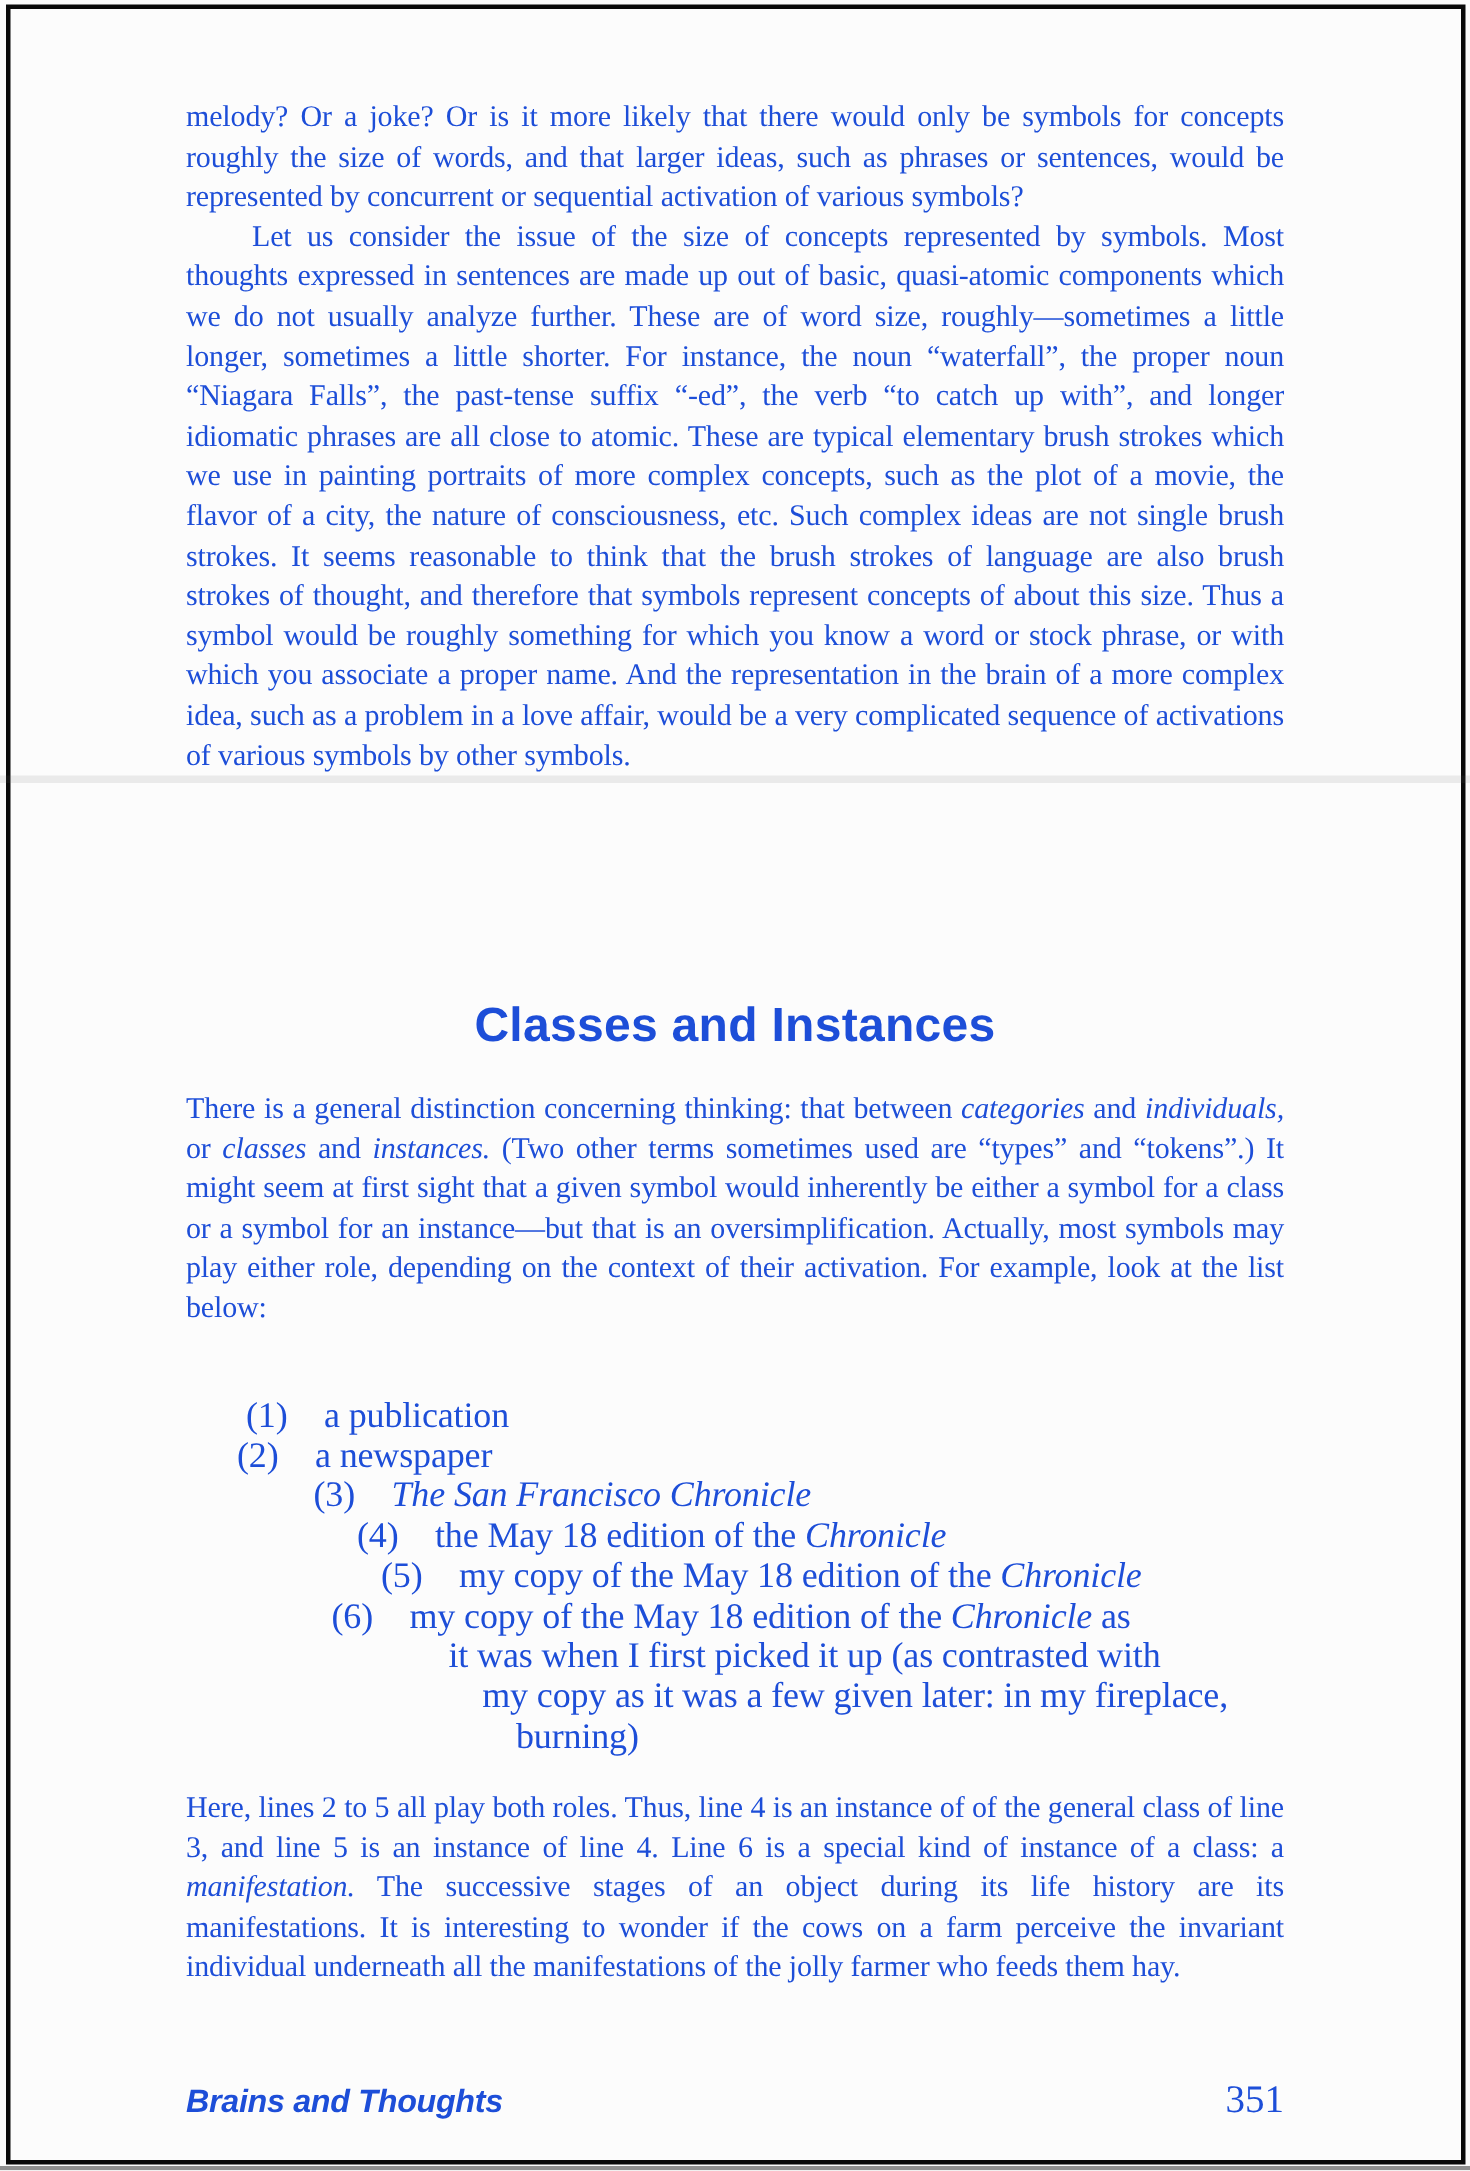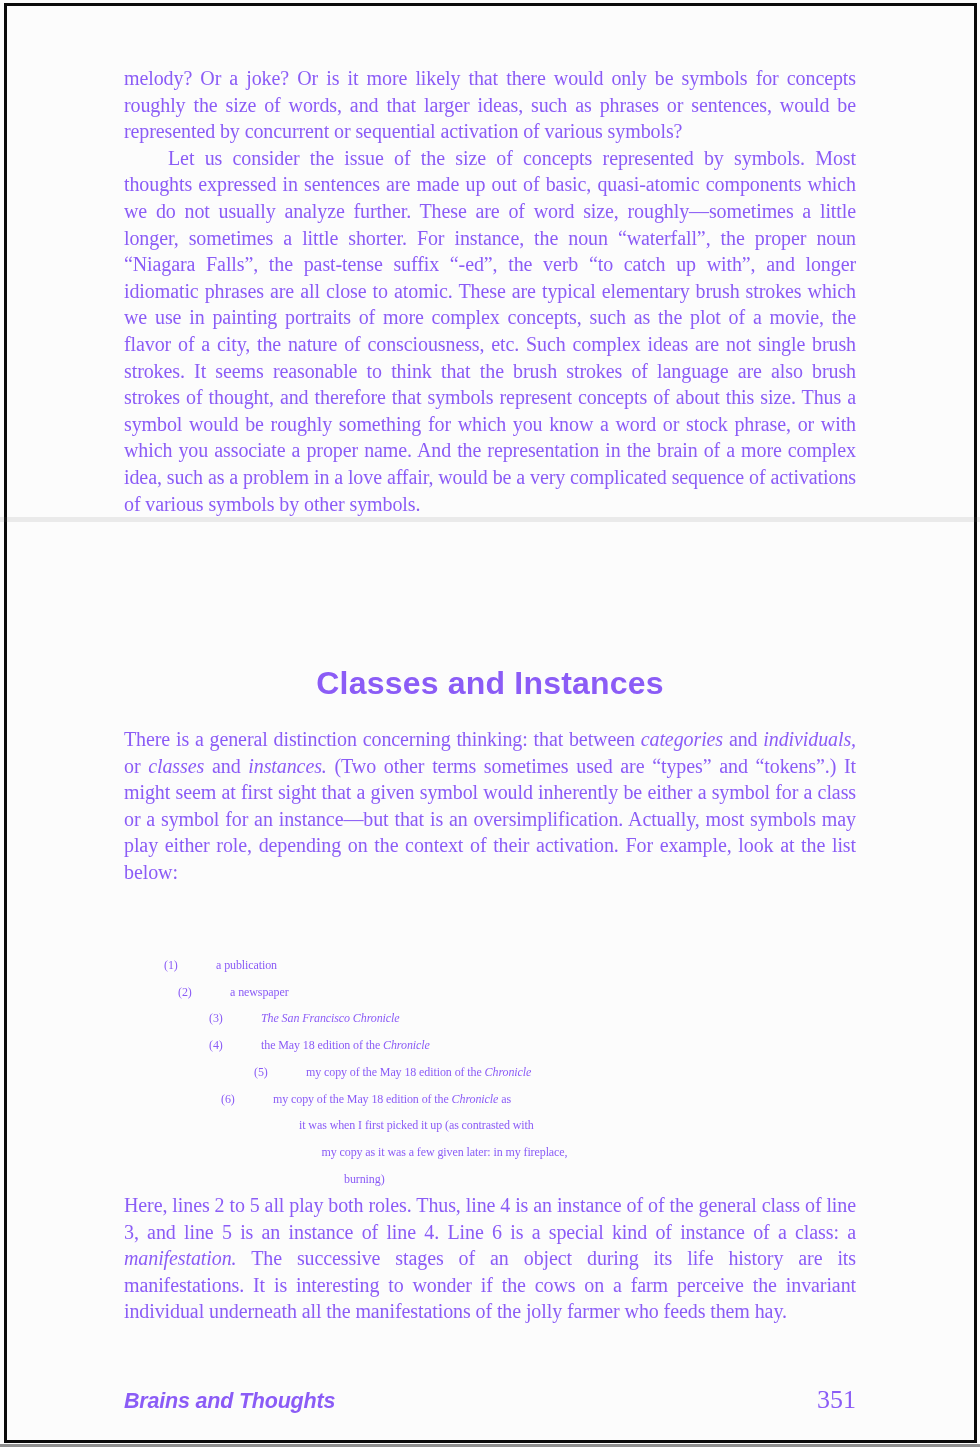--- a/index.html
+++ b/index.html
@@ -1,19 +1,19 @@
 <!DOCTYPE html>
 <html lang="en"><head>
 <meta charset="utf-8">
 <title>Scanned Book Page</title>
 <style>
   html,body{margin:0;padding:0;background:#ffffff;}
   .page{
     position:relative;width:980px;height:1447px;overflow:hidden;
-    background:#fcfcfc;color:#8b5cf6;
+    background:#fcfcfc;color:#1d4ed8;
     font-family:"Liberation Serif","DejaVu Serif",serif;
   }
   .frame{
     position:absolute;left:4px;top:3px;right:3px;bottom:4px;
     border:3px solid #0a0a0a;pointer-events:none;
   }
   .col{position:absolute;left:124px;width:732px;}
   .body-text{
     font-size:20px;line-height:26.6px;letter-spacing:-0.1px;
     text-align:justify;margin:0;
@@ -22,22 +22,22 @@
   #block-opening{top:65px;}
   .p-indent{text-indent:44px;}
   .heading{
     position:absolute;left:124px;width:732px;top:668px;margin:0;
     text-align:center;
     font-family:"Liberation Sans","DejaVu Sans",sans-serif;
     font-weight:700;font-size:32px;line-height:30px;letter-spacing:0.2px;
   }
   #block-classes{top:726px;}
   .list{
-    position:absolute;left:124px;width:732px;top:952px;
-    font-size:12px;line-height:26.7px;letter-spacing:-0.1px;
+    position:absolute;left:124px;width:732px;top:931px;
+    font-size:24px;line-height:26.7px;letter-spacing:-0.1px;
   }
   .list-line{white-space:nowrap;}
   .list-line em{font-style:italic;}
   .num{display:inline-block;width:52px;}
   #block-roles{top:1192px;}
   .footer{
     position:absolute;left:124px;width:732px;top:1385px;
     display:flex;justify-content:space-between;align-items:baseline;
   }
   .running{
@@ -69,23 +69,23 @@
   </div>
 
   <h2 class="heading">Classes and Instances</h2>
 
   <div class="col" id="block-classes">
     <p class="body-text"><span>There is a general distinction concerning thinking: that between </span><em>categories</em><span> and </span><em>individuals,</em><span> or </span><em>classes</em><span> and </span><em>instances.</em><span> (Two other terms sometimes used are “types” and “tokens”.) It might seem at first sight that a given symbol would inherently be either a symbol for a class or a symbol for an instance—but that is an oversimplification. Actually, most symbols may play either role, depending on the context of their activation. For example, look at the list below:</span></p>
   </div>
 
   <div class="list">
       <div class="list-line" style="margin-left: 40px;"><span class="num">(1)</span><span><span>a publication</span></span></div>
-      <div class="list-line" style="margin-left: 54px;"><span class="num">(2)</span><span><span>a newspaper</span></span></div>
+      <div class="list-line" style="margin-left: 34px;"><span class="num">(2)</span><span><span>a newspaper</span></span></div>
       <div class="list-line" style="margin-left: 85px;"><span class="num">(3)</span><span><em>The San Francisco Chronicle</em></span></div>
-      <div class="list-line" style="margin-left: 85px;"><span class="num">(4)</span><span><span>the May 18 edition of the </span><em>Chronicle</em></span></div>
+      <div class="list-line" style="margin-left: 114px;"><span class="num">(4)</span><span><span>the May 18 edition of the </span><em>Chronicle</em></span></div>
       <div class="list-line" style="margin-left: 130px;"><span class="num">(5)</span><span><span>my copy of the May 18 edition of the </span><em>Chronicle</em></span></div>
       <div class="list-line" style="margin-left: 97px;"><span class="num">(6)</span><span><span>my copy of the May 18 edition of the </span><em>Chronicle</em><span> as</span></span></div>
       <div class="list-line" style="margin-left: 175px;"><span><span>it was when I first picked it up (as contrasted with</span></span></div>
       <div class="list-line" style="margin-left: 197.5px;"><span><span>my copy as it was a few given later: in my fireplace,</span></span></div>
       <div class="list-line" style="margin-left: 220px;"><span><span>burning)</span></span></div>
     </div>
 
   <div class="col" id="block-roles">
     <p class="body-text"><span>Here, lines 2 to 5 all play both roles. Thus, line 4 is an instance of of the general class of line 3, and line 5 is an instance of line 4. Line 6 is a special kind of instance of a class: a </span><em>manifestation.</em><span> The successive stages of an object during its life history are its manifestations. It is interesting to wonder if the cows on a farm perceive the invariant individual underneath all the manifestations of the jolly farmer who feeds them hay.</span></p>
   </div>

